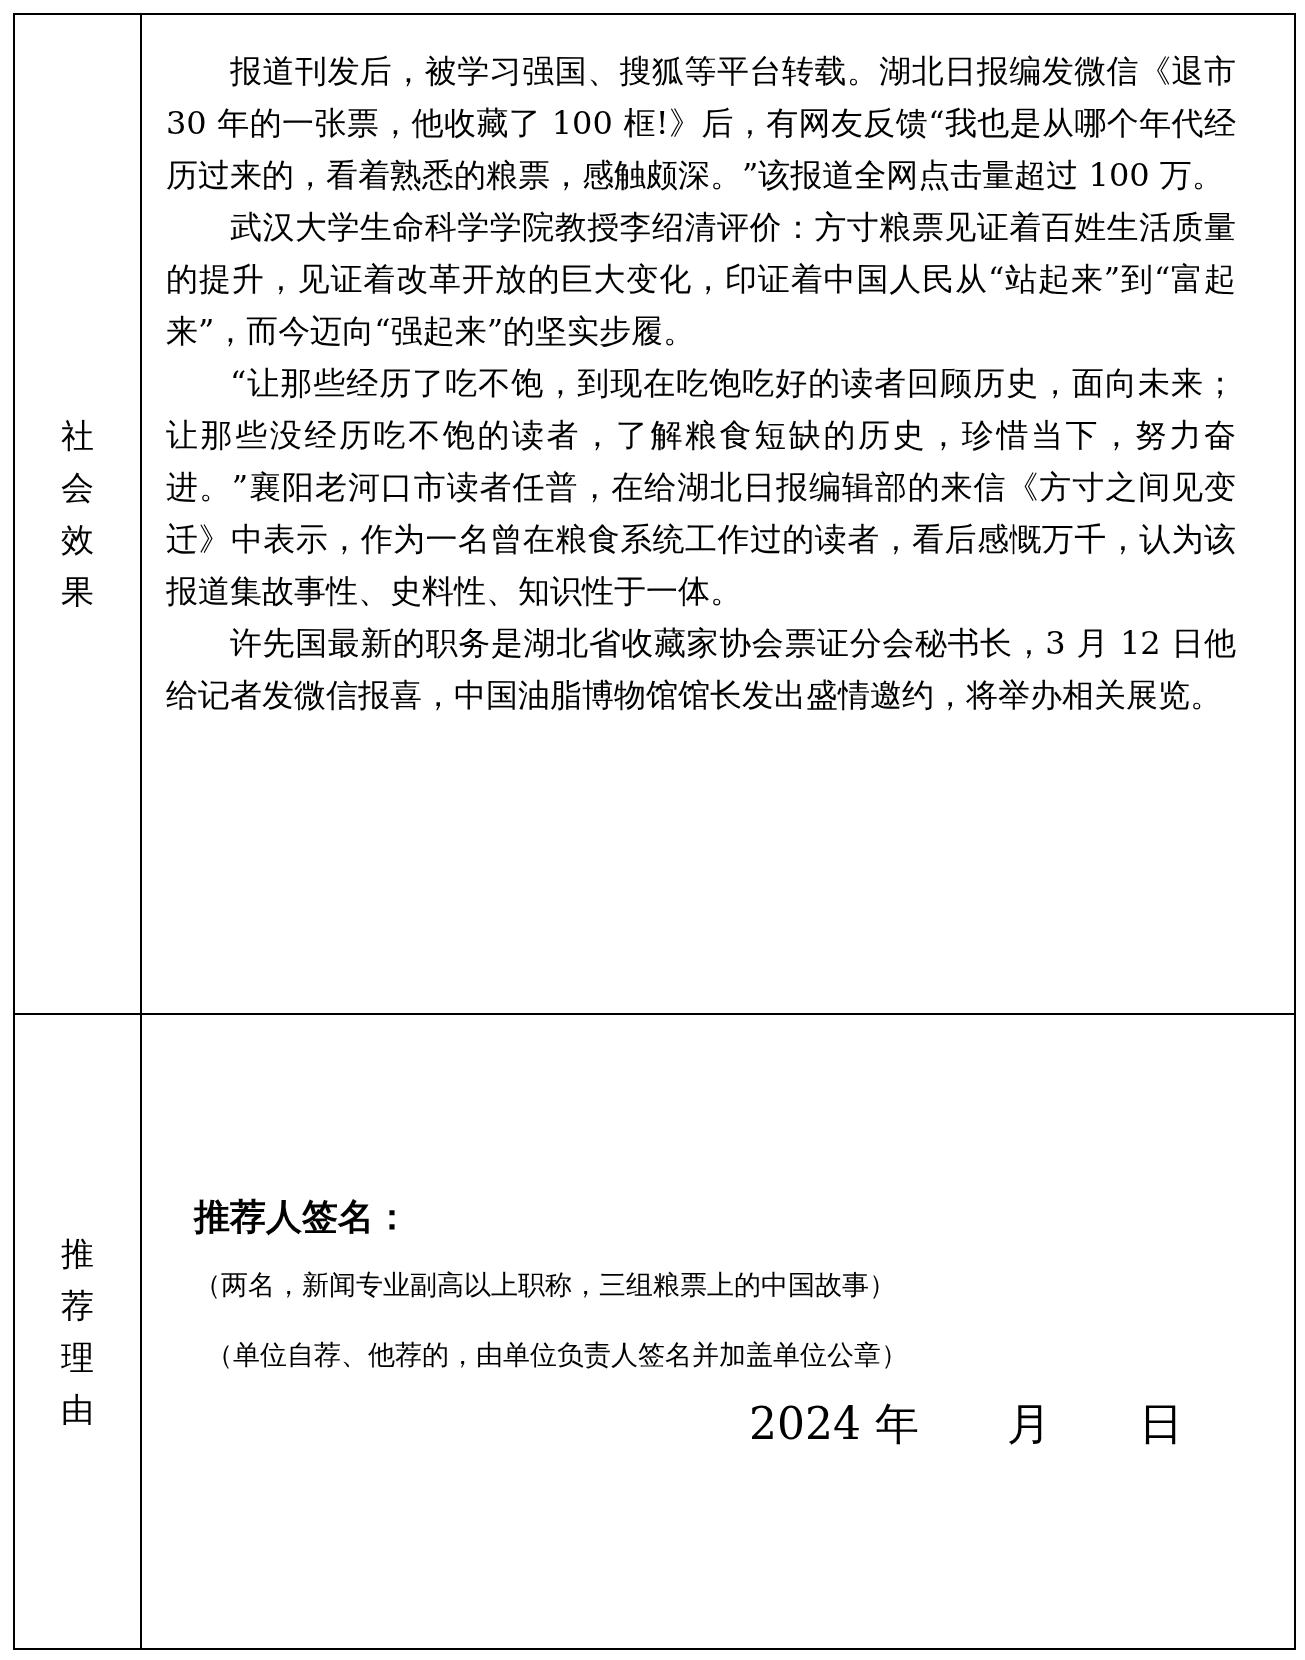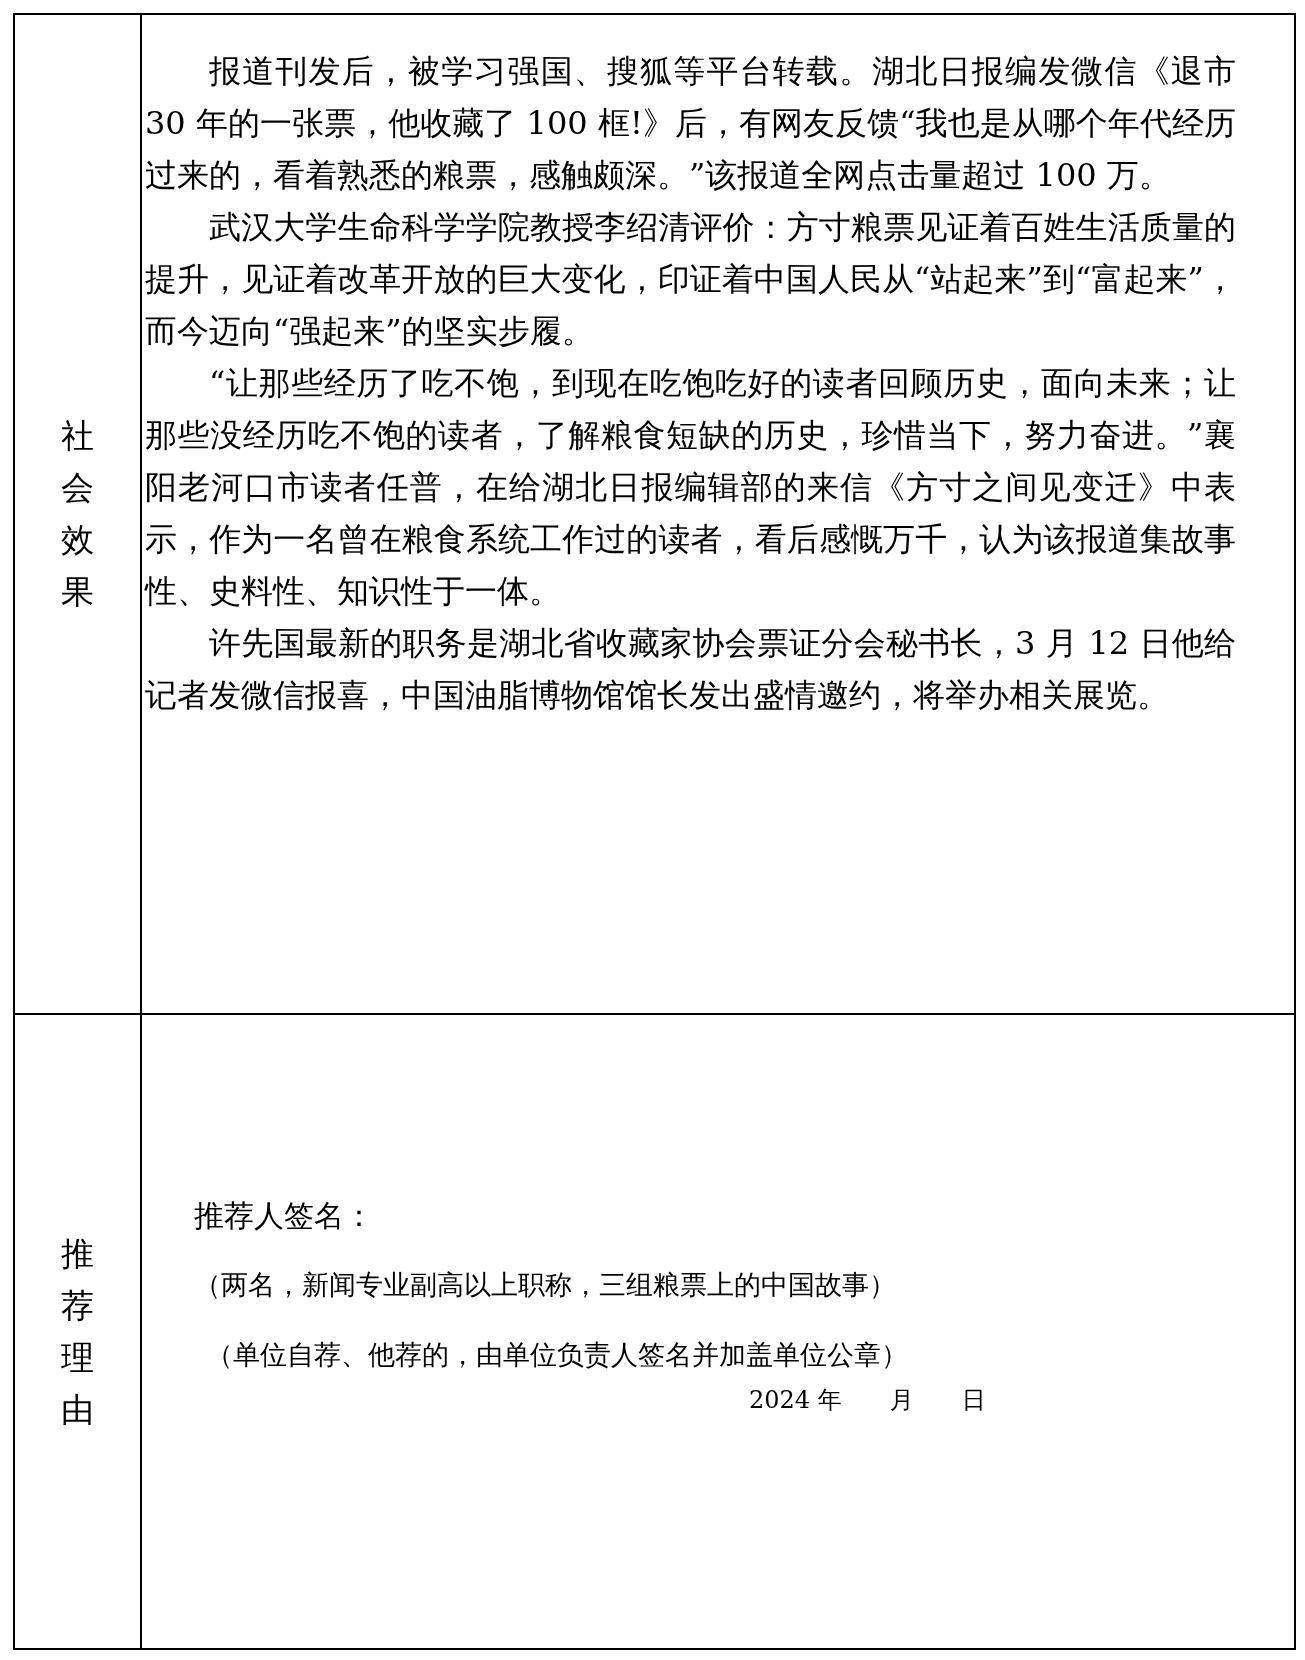--- a/index.html
+++ b/index.html
@@ -51,53 +51,54 @@
     font-size: 33px;
     line-height: 52px;
     text-align: center;
   }
   .content-cell {
     flex: 1;
     box-sizing: border-box;
     overflow: hidden;
   }
   .social-content {
-    padding: 30px 58px 0 3px;
+    padding: 30px 58px 0 24px;
     font-size: 32px;
     line-height: 52px;
     text-align: justify;
     text-justify: inter-ideograph;
   }
   .social-content p {
     margin: 0;
     text-indent: 2em;
   }
   .recommend-content {
     padding: 178px 58px 0 52px;
   }
   .sign-label {
-    font-weight: 400;
-    font-size: 30px;
+    font-weight: 700;
+    font-size: 36px;
     line-height: 46px;
   }
   .sign-label.second {
     margin-top: 76px;
   }
   .sign-note {
     margin-top: 26px;
     font-size: 27px;
     line-height: 40px;
   }
   .sign-note.second {
     margin-top: 30px;
     margin-left: 12px;
   }
   .date-line {
+    margin-top: 24px;
     margin-left: 555px;
-    font-size: 24px;
+    font-size: 44px;
     line-height: 50px;
     white-space: nowrap;
   }
 </style>
 </head>
 <body>
 
 <div class="form-table">
 
   <div class="row row-social">

